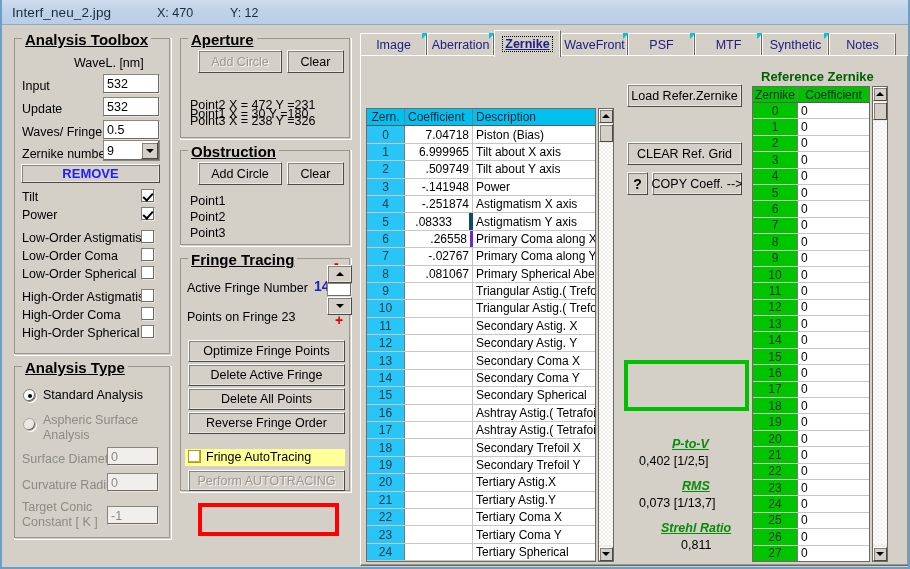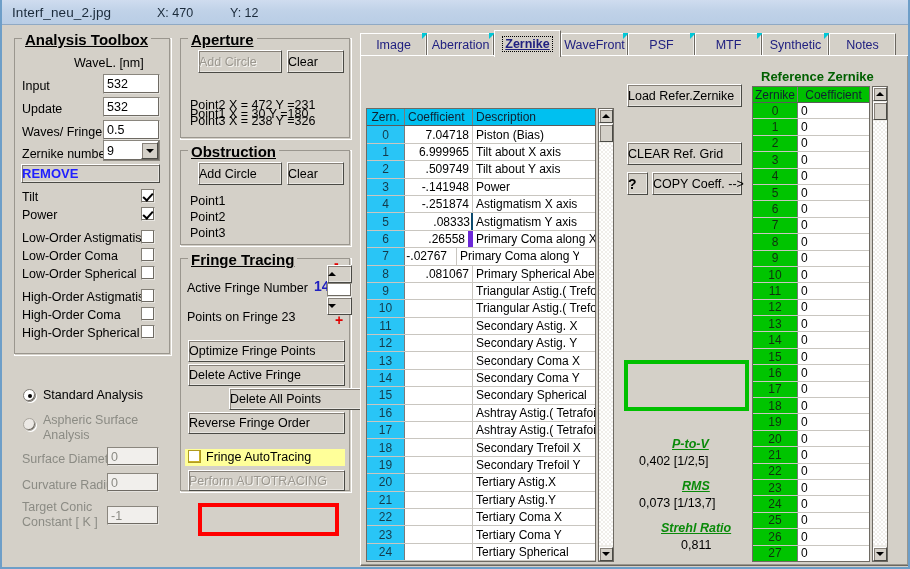--- a/index.html
+++ b/index.html
@@ -62,21 +62,21 @@
     display:flex; align-items:center;
     overflow:hidden;
   }
   .tfield.dim { color:#8b8b84; background:#f1efec; }
   .btn {
     position:absolute;
     background:#d4d0c8;
     border:1px solid #fff;
     border-right-color:#4a4a45; border-bottom-color:#4a4a45;
     box-shadow: 1px 1px 0 0 #868078 inset, -1px -1px 0 0 #e8e6e1 inset;
-    display:flex; align-items:center; 
+    display:flex; align-items:center; justify-content:center;
     font-size:12.5px; color:#000; white-space:nowrap;
     cursor:default;
     user-select:none;
   }
   .btn.disabled { color:#9b978f; text-shadow: 1px 1px 0 #f5f4f1; }
   .cbox {
     position:absolute; width:14px; height:14px;
     background:#fff; border:1px solid #827e76;
     border-right-color:#e8e6e1; border-bottom-color:#e8e6e1;
     box-shadow:-1px -1px 0 0 #6e6a63 inset;
@@ -243,20 +243,24 @@
     <div class="lbl" style="left:20px;top:290px;">High-Order  Astigmatism</div>
     <div class="cbox" style="left:139px;top:289px;"></div>
 
     <div class="lbl" style="left:20px;top:308px;">High-Order  Coma</div>
     <div class="cbox" style="left:139px;top:307px;"></div>
 
     <div class="lbl" style="left:20px;top:326px;">High-Order  Spherical</div>
     <div class="cbox" style="left:139px;top:325px;"></div>
   </div>
 
+  <div class="gbox" style="left:12px; top:366px; width:158px; height:174px;">
+    <div class="gbox-in"></div>
+    <div class="glegend">Analysis Type</div>
+  </div>
   <div class="radio checked" style="left:21px; top:389px;"></div>
   <div class="lbl" style="left:41px; top:388px;">Standard  Analysis</div>
 
   <div class="radio dim" style="left:21px; top:418px;"></div>
   <div class="lbl dim" style="left:41px; top:413px;">Aspheric  Surface</div>
   <div class="lbl dim" style="left:41px; top:428px;">Analysis</div>
 
   <div class="lbl dim" style="left:20px; top:452px;">Surface Diameter</div>
   <div class="tfield dim" style="left:105px; top:447px; width:52px; height:19px;">0</div>
 
@@ -314,21 +318,21 @@
       </div>
     <div class="lbl" style="left:333px;top:312px;color:#e00000;font-weight:bold;font-size:14px;">+</div>
   </div>
 
   <div class="btn" style="left:186px;top:340px;width:157px;height:22px;">
     <span>Optimize Fringe Points</span>
   </div>
   <div class="btn" style="left:186px;top:364px;width:157px;height:22px;">
     <span>Delete Active Fringe</span>
   </div>
-  <div class="btn" style="left:186px;top:388px;width:157px;height:22px;margin-left:41px;">
+  <div class="btn" style="left:186px;top:388px;width:157px;height:22px;">
     <span>Delete  All  Points</span>
   </div>
   <div class="btn" style="left:186px;top:412px;width:157px;height:22px;">
     <span>Reverse  Fringe Order</span>
   </div>
 
   <div class="hl-yellow" style="position:absolute;left:183px;top:449px;width:160px;height:17px;"></div>
   <div class="cbox" style="left:186px;top:450px;width:13px;height:13px;border-color:#b09b20;box-shadow:-1px -1px 0 0 #c8b02a inset;"></div>
   <div class="lbl" style="left:204px;top:450px;">Fringe AutoTracing</div>
 
@@ -411,31 +415,31 @@
               <div class="gcell" style="width:68px;border-right:1px solid #c9c6c0;justify-content:flex-end;padding-right:3px;">-.141948</div>
               <div class="gcell" style="width:122px;">Power</div>
             </div>
             <div class="grow">
               <div class="gcell ctr idxcell" style="width:38px;">4</div>
               <div class="gcell" style="width:68px;border-right:1px solid #c9c6c0;justify-content:flex-end;padding-right:3px;">-.251874</div>
               <div class="gcell" style="width:122px;">Astigmatism X axis</div>
             </div>
             <div class="grow">
               <div class="gcell ctr idxcell" style="width:38px;">5</div>
-              <div class="gcell" style="width:68px;border-right:2px solid #0c4a6e;justify-content:flex-end;padding-right:1px;">.08333</div>
+              <div class="gcell" style="width:68px;border-right:4px solid #0c4a6e;justify-content:flex-end;padding-right:17px;">.08333</div>
               <div class="gcell" style="width:122px;">Astigmatism Y axis</div>
             </div>
             <div class="grow">
               <div class="gcell ctr idxcell" style="width:38px;">6</div>
-              <div class="gcell" style="width:68px;border-right:5px solid #6d28d9;justify-content:flex-end;padding-right:3px;">.26558</div>
+              <div class="gcell" style="width:68px;border-right:3px solid #6d28d9;justify-content:flex-end;padding-right:3px;">.26558</div>
               <div class="gcell" style="width:122px;">Primary Coma along X axis</div>
             </div>
             <div class="grow">
               <div class="gcell ctr idxcell" style="width:38px;">7</div>
-              <div class="gcell" style="width:52px;border-right:1px solid #c9c6c0;justify-content:flex-end;padding-right:9px;">-.02767</div>
+              <div class="gcell" style="width:68px;border-right:1px solid #c9c6c0;justify-content:flex-end;padding-right:3px;">-.02767</div>
               <div class="gcell" style="width:122px;">Primary Coma along Y axis</div>
             </div>
             <div class="grow">
               <div class="gcell ctr idxcell" style="width:38px;">8</div>
               <div class="gcell" style="width:68px;border-right:1px solid #c9c6c0;justify-content:flex-end;padding-right:3px;">.081067</div>
               <div class="gcell" style="width:122px;">Primary Spherical Aberration</div>
             </div>
             <div class="grow">
               <div class="gcell ctr idxcell" style="width:38px;">9</div>
               <div class="gcell" style="width:68px;border-right:1px solid #c9c6c0;justify-content:flex-end;padding-right:3px;"></div>

